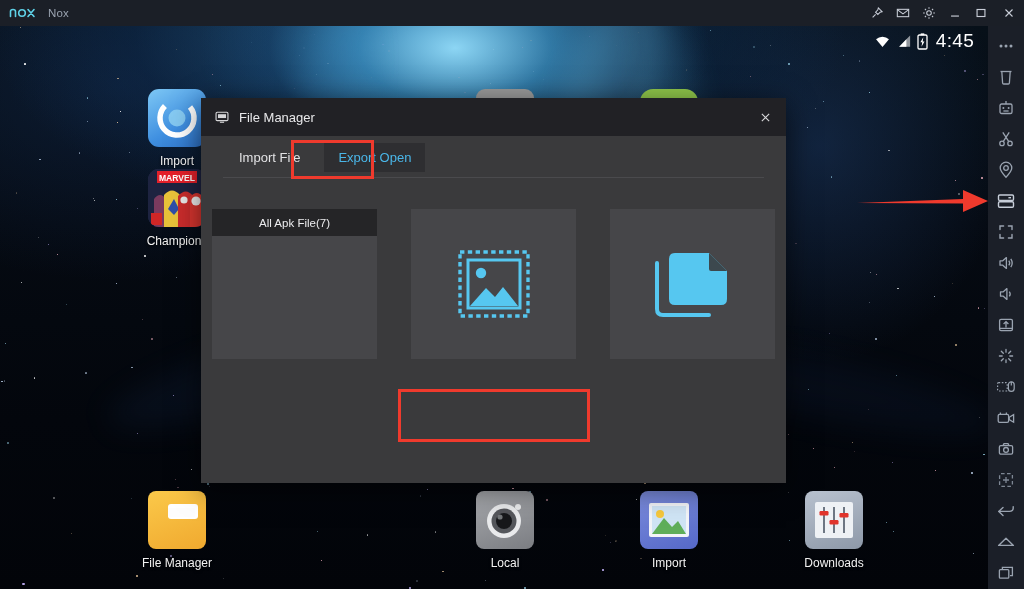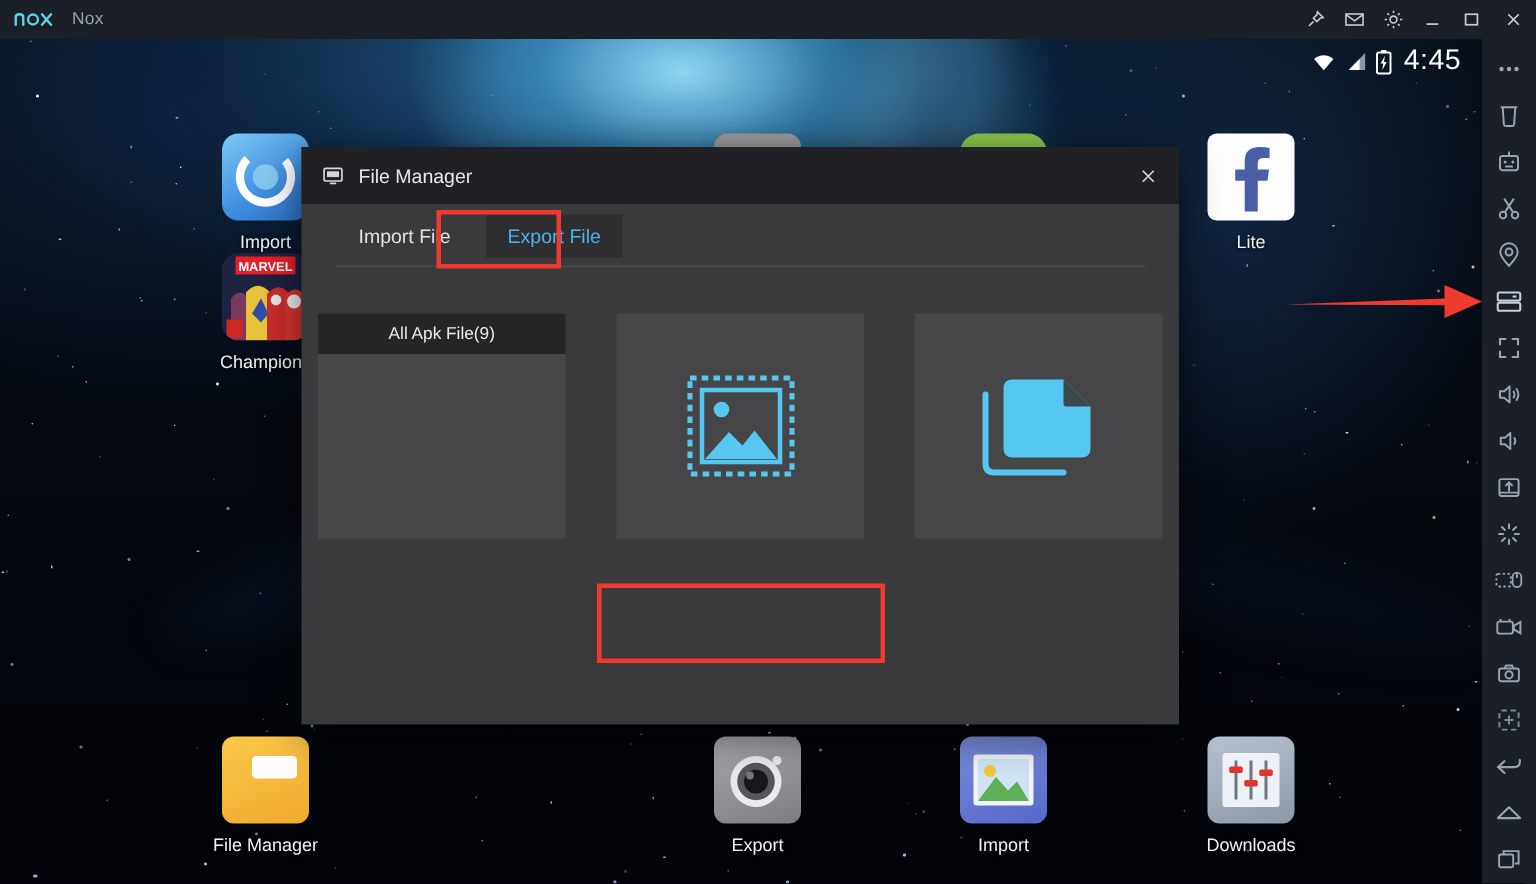--- a/index.html
+++ b/index.html
@@ -507,30 +507,20 @@
             <circle cx="33" cy="11" r="3"></circle>
               <circle cx="40" cy="16" r="3"></circle>
             <circle cx="33" cy="21" r="3"></circle>
               <circle cx="26" cy="16" r="3"></circle>
           </g>
         </svg>
       </div>
       <div class="lbl"></div>
     </div>
 
-    <div class="appicon" style="left:791px;top:63px;">
-      <div class="glyph" style="background:#fdfdfd;border-radius:6px;">
-        <svg width="58" height="58" viewBox="0 0 58 58">
-          <path d="M33.5 52 L33.5 31.5 L40 31.5 L41 24 L33.5 24 L33.5 19.6
-                   Q33.5 16.4 37.4 16.4 L41.4 16.4 L41.4 9.6
-                   Q38.6 9 34.8 9 Q24.8 9 24.8 18.6 L24.8 24 L18.5 24 L18.5 31.5 L24.8 31.5 L24.8 52 Z" fill="#4a5fa5"></path>
-        </svg>
-      </div>
-      <div class="lbl">Lite</div>
-    </div>
 
     <div class="appicon" style="left:134px;top:465px;">
       <div class="glyph" style="background:linear-gradient(160deg,#fbc94a 0%,#f0a92f 100%);border-radius:8px;">
         <svg width="46" height="40" viewBox="0 0 46 40">
           <path d="M17 4 L41 4 Q44 4 44 7 L44 16 Q44 19 41 19 L17 19 Q14 19 14 16 L14 7 Q14 4 17 4 Z" fill="#ffffff"></path>
           <path d="M14 8 L41 8 L41 17 L14 17 Z" fill="#fdfdfd"></path>
         </svg>
       </div>
       <div class="lbl">File Manager</div>
     </div>
@@ -539,21 +529,21 @@
     <div class="appicon" style="left:462px;top:465px;">
       <div class="glyph" style="background:linear-gradient(160deg,#a8aaae 0%,#7b7d82 100%);border-radius:8px;">
         <svg width="52" height="52" viewBox="0 0 52 52">
           <circle cx="25" cy="27" r="17" fill="#e9eaec"></circle>
           <circle cx="25" cy="27" r="12.5" fill="#55575c"></circle>
           <circle cx="25" cy="27" r="8" fill="#17181b"></circle>
           <circle cx="21" cy="23" r="2.6" fill="#9a9ca0" opacity=".7"></circle>
           <circle cx="39" cy="13" r="3" fill="#e9eaec"></circle>
         </svg>
       </div>
-      <div class="lbl">Export</div>
+      <div class="lbl">Local</div>
     </div>
 
     <div class="appicon" style="left:626px;top:465px;">
       <div class="glyph" style="background:linear-gradient(160deg,#7d8ede 0%,#5568c8 100%);border-radius:8px;">
         <svg width="44" height="38" viewBox="0 0 44 38">
           <rect x="2" y="2" width="40" height="34" rx="2" fill="#f2f4f8"></rect>
           <rect x="5" y="5" width="34" height="28" fill="#cfe4f5"></rect>
           <circle cx="13" cy="13" r="4" fill="#f5c73c"></circle>
           <path d="M5 33 L17 17 L25 26 L31 20 L39 33 Z" fill="#5fae5a"></path>
         </svg>
@@ -593,28 +583,28 @@
           <svg width="13" height="13" viewBox="0 0 16 16">
               <g stroke="#d8d8da" stroke-width="1.4">
                 <path d="M3.5 3.5 L12.5 12.5 M12.5 3.5 L3.5 12.5"></path>
               </g>
             </svg>
         </div>
       </div>
 
       <div class="dlg-tabs">
         <div class="tab inactive">Import File</div>
-        <div class="tab active">Export File</div>
+        <div class="tab active">Export Open</div>
         <div class="tabs-rule"></div>
       </div>
 
       <div class="cards">
 
         <div class="card">
-          <div class="card-lbl">All Apk File(9)</div>
+          <div class="card-lbl">All Apk File(7)</div>
         </div>
 
         <div class="card">
           <div class="card-art">
             <svg width="80" height="76" viewBox="0 0 80 76">
               <rect x="6" y="6" width="68" height="64" fill="none" stroke="#56c7f0" stroke-width="3.4" stroke-dasharray="4.4 3.4"></rect>
               <rect x="14" y="14" width="52" height="48" fill="none" stroke="#56c7f0" stroke-width="3"></rect>
               <circle cx="27" cy="27" r="5.2" fill="#56c7f0"></circle>
               <path d="M16 60 L32 42 L41 51 L49 41 L64 60 Z" fill="#56c7f0"></path>
             </svg>

